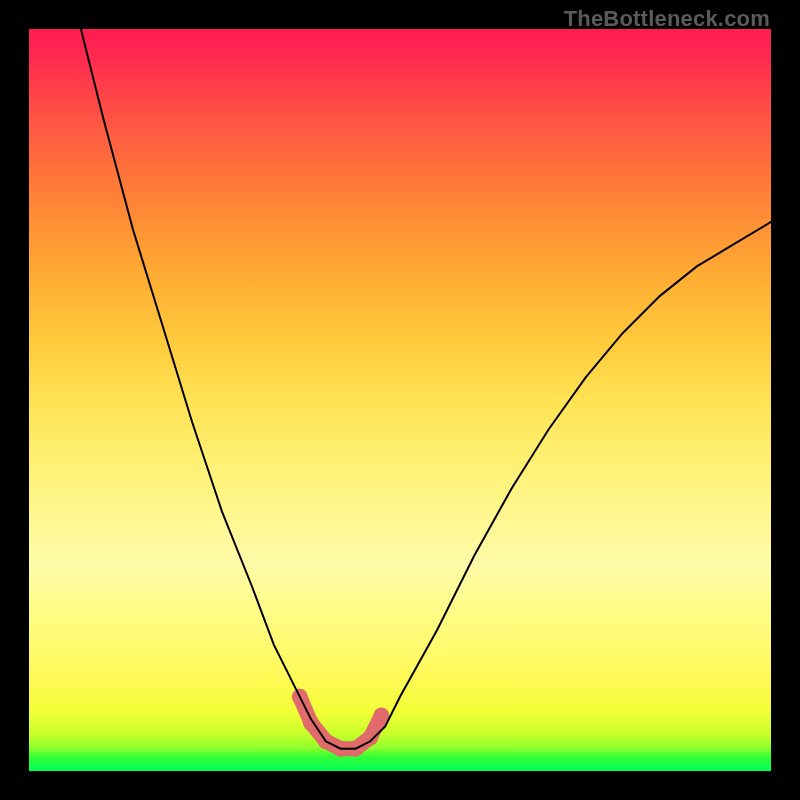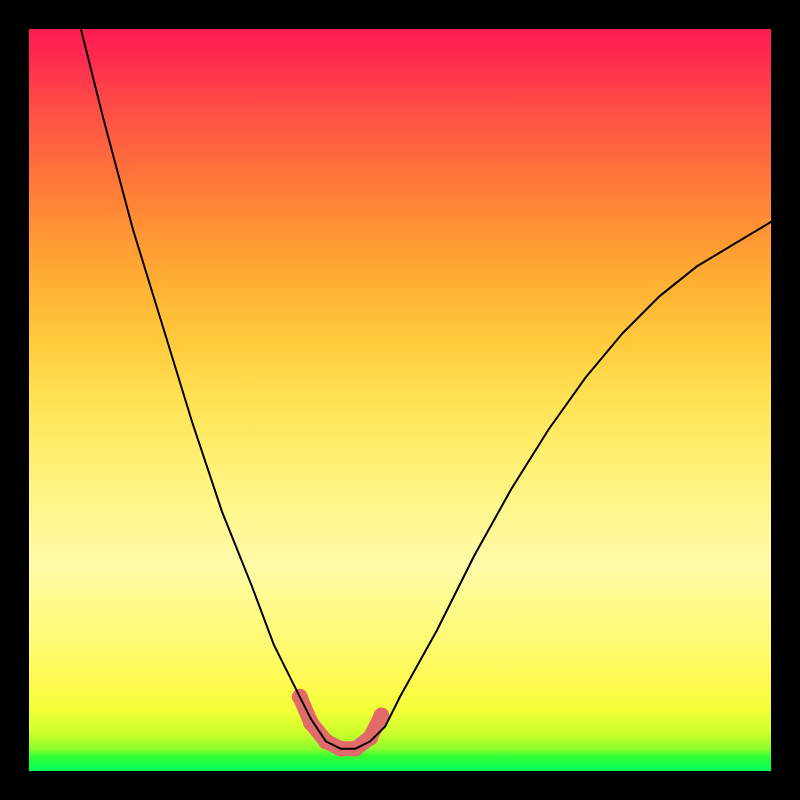--- a/index.html
+++ b/index.html
@@ -94,13 +94,14 @@
         <circle cx="282.0" cy="693.8" r="8" class="highlight-dot"></circle>
         <circle cx="296.8" cy="712.3" r="8" class="highlight-dot"></circle>
         <circle cx="311.6" cy="719.7" r="8" class="highlight-dot"></circle>
         <circle cx="326.5" cy="719.7" r="8" class="highlight-dot"></circle>
         <circle cx="341.3" cy="708.6" r="8" class="highlight-dot"></circle>
         <circle cx="352.4" cy="686.4" r="8" class="highlight-dot"></circle>
       </g>
     <path id="main-path" class="curve-main" d="M51.9 0.0 L74.2 89.0 L103.9 200.3 L133.6 296.8 L163.2 393.3 L192.9 482.3 L222.6 556.5 L244.9 615.9 L267.1 660.4 L282.0 690.1 L296.8 712.3 L311.6 719.7 L326.5 719.7 L341.3 712.3 L356.2 697.5 L371.0 667.8 L408.1 601.0 L445.2 526.8 L482.3 460.0 L519.4 400.7 L556.5 348.7 L593.6 304.2 L630.7 267.1 L667.8 237.4 L704.9 215.2 L742.0 192.9"></path>
   </svg>
 
+  <div class="watermark">TheBottleneck.com</div>
 </div>
 
 </body></html>

